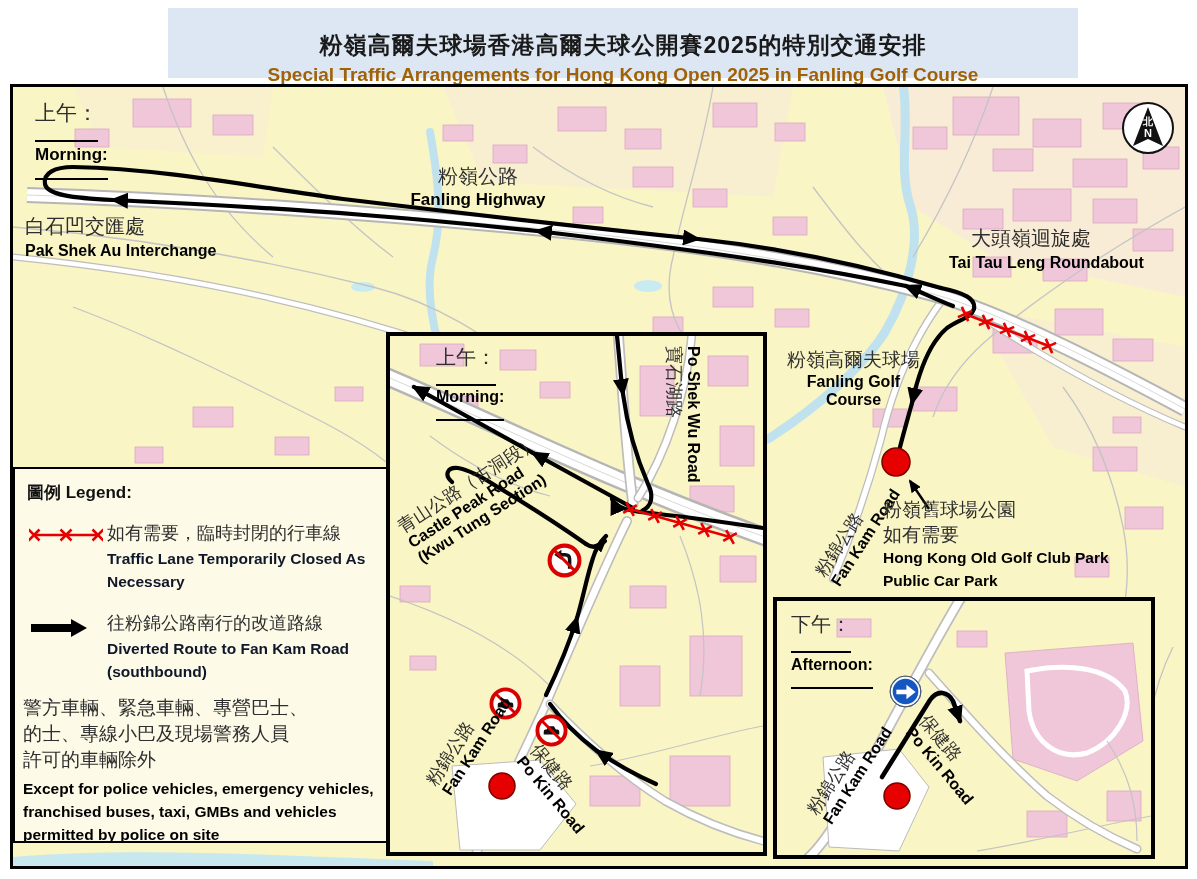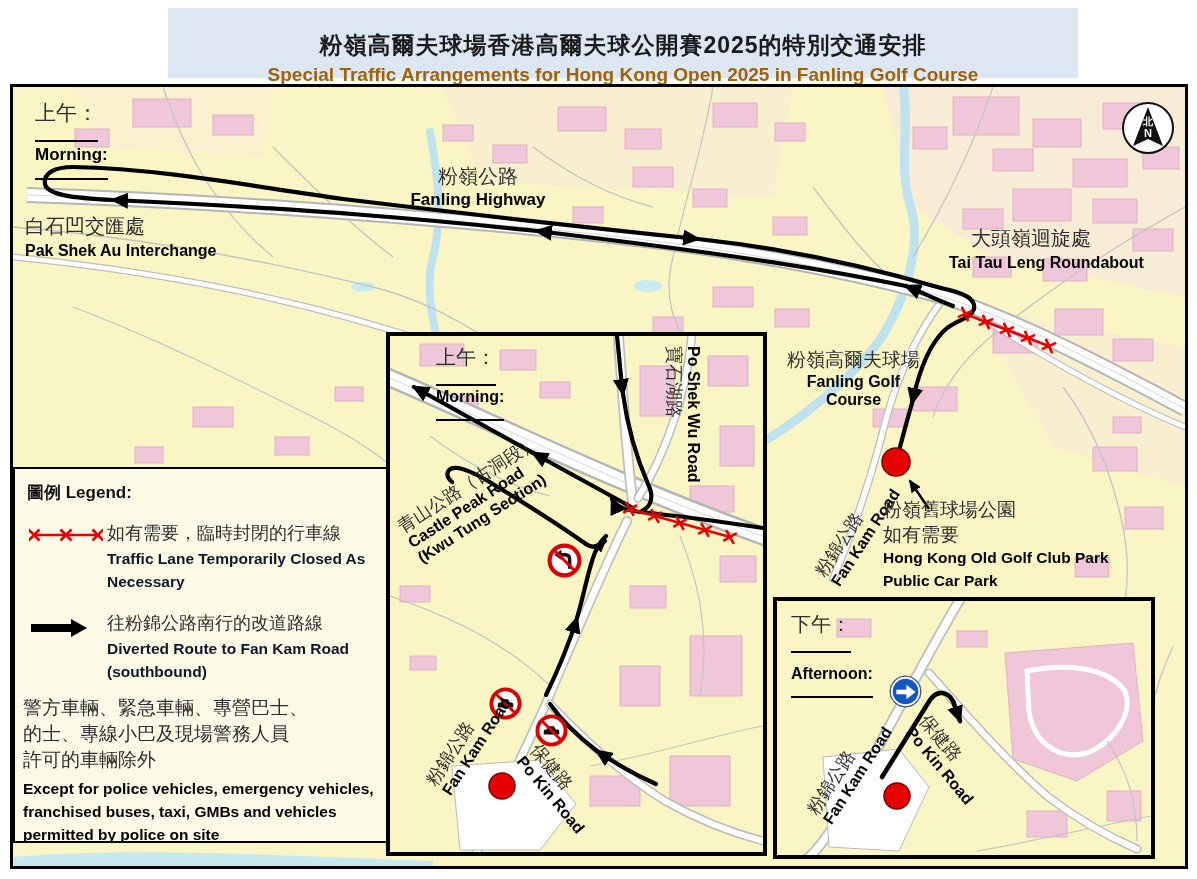--- a/index.html
+++ b/index.html
@@ -373,21 +373,21 @@
         <g fill="none" stroke="#000" stroke-width="4.6" stroke-linecap="round">
           <path d="M105,176 L153,99 C161,88 171,91 176,100 L183,120" marker-end="url(#ah)"></path>
         </g>
 
         <use href="#sign-turnright" x="112" y="74" width="33" height="33"></use>
         <circle cx="120" cy="195" r="13" fill="#E60000" stroke="#7A0000" stroke-width="1.5"></circle>
       </svg>
 
       <div class="lbl" style="left:14px;top:10px">
         <div><span class="zh ul" style="font-size:20px">下午：</span></div>
-        <div style="margin-top:12px"><span class="en ul">Afternoon:</span></div>
+        <div style="margin-top:3px"><span class="en ul">Afternoon:</span></div>
       </div>
 
       <div class="rot" style="left:26px;top:206px;transform:rotate(-57deg)">
         <div class="zh">粉錦公路</div>
         <div class="en">Fan Kam Road</div>
       </div>
 
       <div class="rot" style="left:154px;top:110px;transform:rotate(50deg)">
         <div class="zh">保健路</div>
         <div class="en">Po Kin Road</div>

